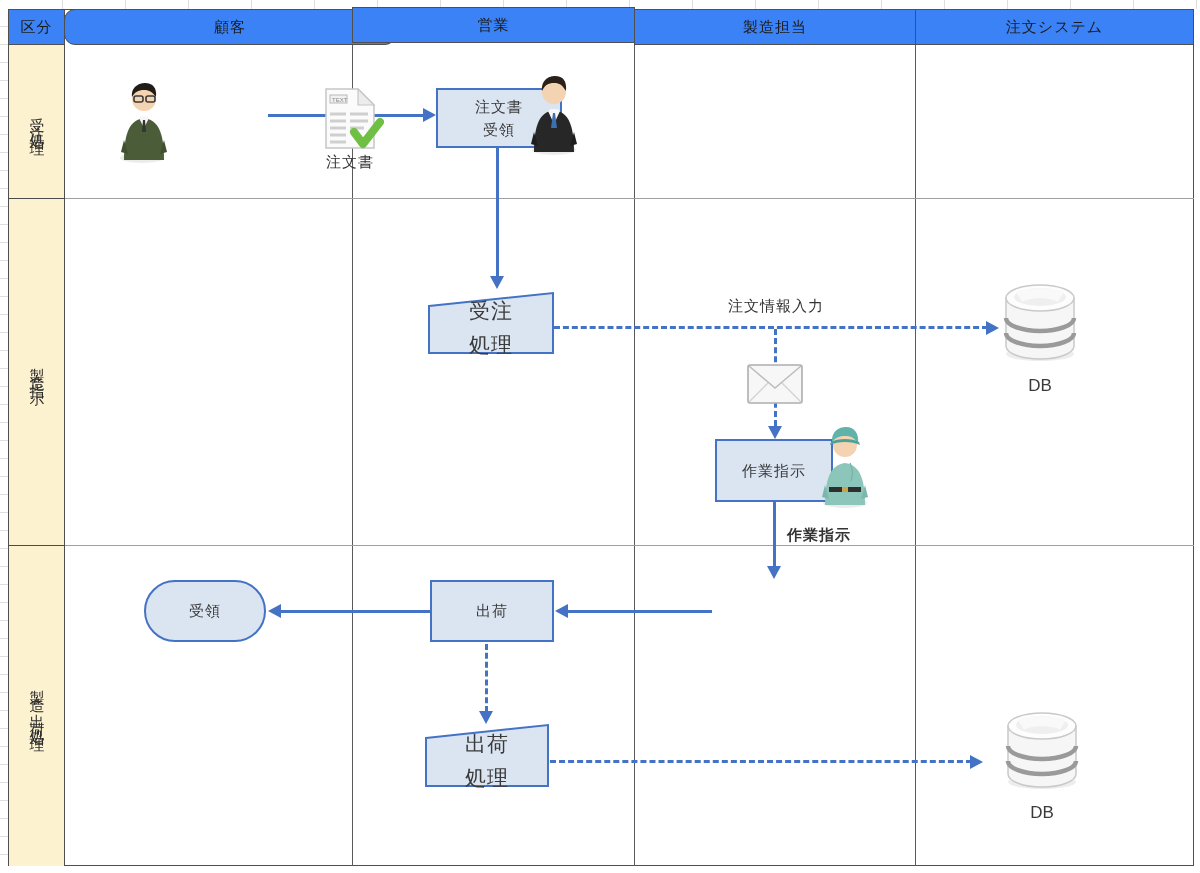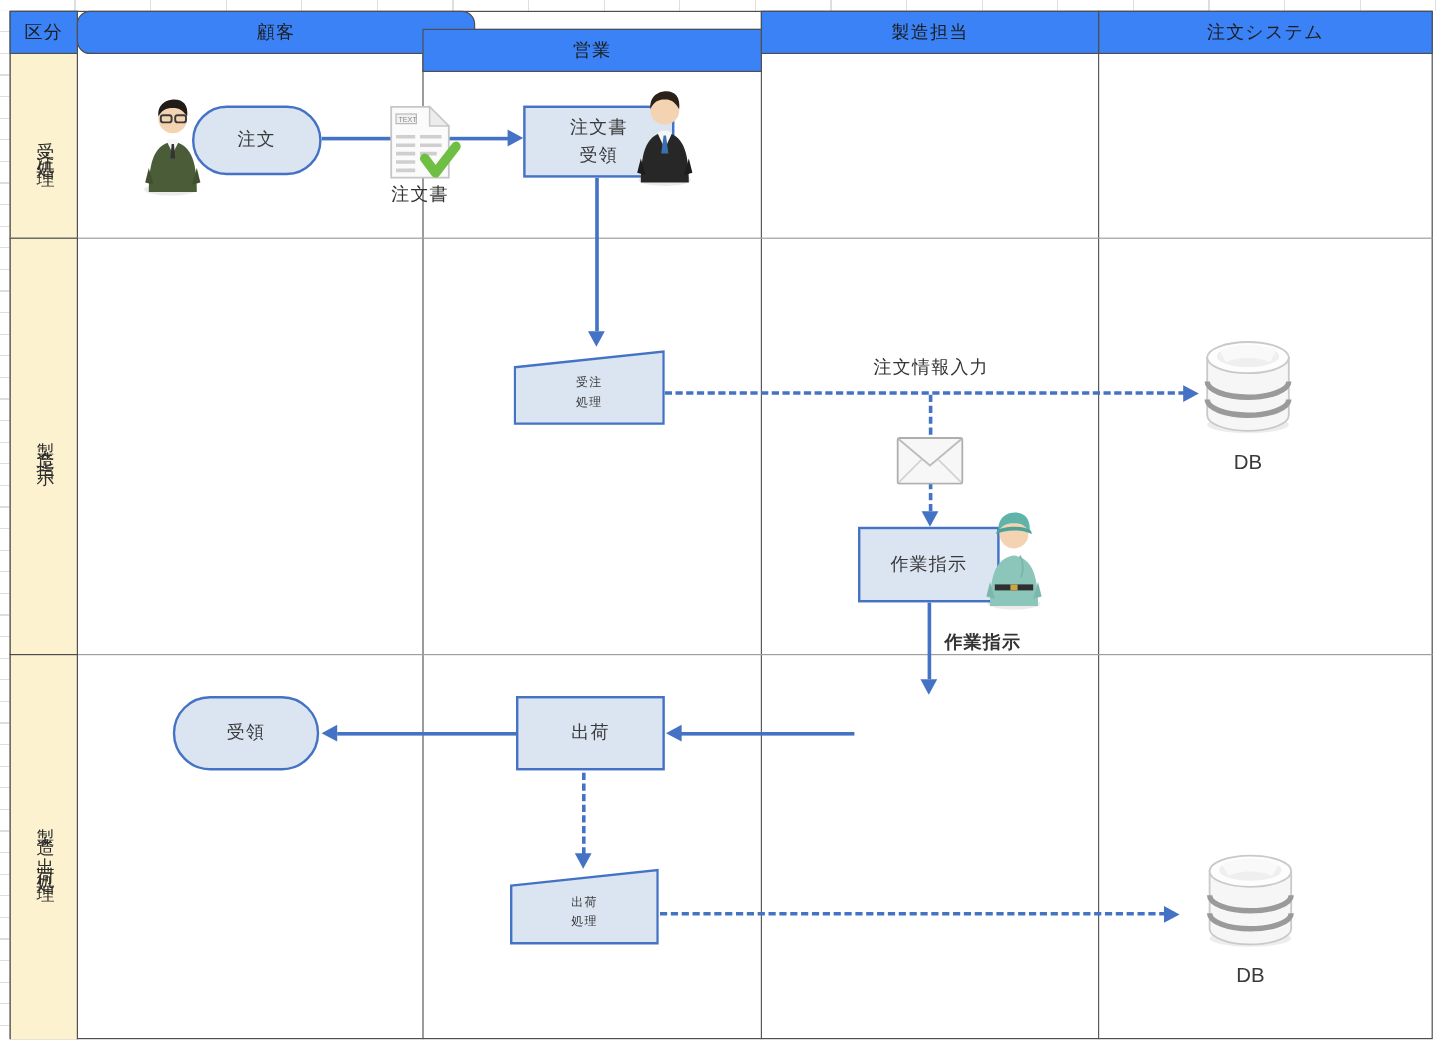--- a/index.html
+++ b/index.html
@@ -27,21 +27,21 @@
   .lanelineDark{position:absolute;height:1px;background:#4c4c4c;z-index:3;}
   
   .shape{position:absolute;box-sizing:border-box;background:#dbe5f2;border:2px solid #4472c4;
     display:flex;flex-direction:column;align-items:center;justify-content:center;
     font-size:15px;color:#3a3a3a;z-index:5;line-height:1.55;letter-spacing:1px;}
   .stadium{border-radius:33px;}
   .trapwrap{position:absolute;z-index:5;}
   .trapwrap svg{display:block;}
   .traptext{position:absolute;left:0;top:10px;width:100%;height:calc(100% - 10px);
     display:flex;flex-direction:column;align-items:center;justify-content:center;
-    font-size:10px;color:#3a3a3a;line-height:1.6;letter-spacing:1px;}
+    font-size:21px;color:#3a3a3a;line-height:1.6;letter-spacing:1px;}
   
   .line-h{position:absolute;height:3px;background:#4472c4;z-index:4;}
   .line-v{position:absolute;width:3px;background:#4472c4;z-index:4;}
   .dash-h{position:absolute;height:0;border-top:3px dashed #4472c4;z-index:4;}
   .dash-v{position:absolute;width:0;border-left:3px dashed #4472c4;z-index:4;}
   .ah{position:absolute;width:0;height:0;z-index:4;}
   .ah-right{border-top:7px solid transparent;border-bottom:7px solid transparent;border-left:13px solid #4472c4;}
   .ah-left{border-top:7px solid transparent;border-bottom:7px solid transparent;border-right:13px solid #4472c4;}
   .ah-down{border-left:7px solid transparent;border-right:7px solid transparent;border-top:13px solid #4472c4;}
   .flabel{position:absolute;font-size:15px;color:#333;z-index:6;white-space:nowrap;letter-spacing:1px;}
@@ -57,21 +57,21 @@
   <div class="strip-left"></div>
 
   <div class="frame"></div>
 
   <div class="hcell" style="left:8px;top:9px;width:57px;height:36px;">
       <span>区分</span>
     </div>
   <div class="hcell" style="left:64px;top:9px;width:332px;height:36px;border-radius:11px;">
       <span>顧客</span>
     </div>
-  <div class="hcell" style="left:352px;top:24px;width:283px;height:36px;">
+  <div class="hcell" style="left:352px;top:7px;width:283px;height:36px;">
       <span>営業</span>
     </div>
   <div class="hcell" style="left:915px;top:9px;width:279px;height:36px;">
       <span>注文システム</span>
     </div>
   <div class="hcell" style="left:634px;top:9px;width:282px;height:36px;">
       <span>製造担当</span>
     </div>
 
   <div class="scell" style="left:8px;top:45px;width:57px;height:153px;">
@@ -117,23 +117,20 @@
 
   <div class="dash-v" style="left:485px;top:644px;height:68px;"></div>
   <div class="ah ah-down" style="left:479px;top:711px;"></div>
 
   <div class="dash-h" style="left:550px;top:760px;width:422px;"></div>
   <div class="ah ah-right" style="left:970px;top:755px;"></div>
 
   <div class="flabel" style="left:728px;top:297px;">注文情報入力</div>
   <div class="flabel" style="left:787px;top:526px;font-weight:bold;">作業指示</div>
 
-  <div class="shape stadium" style="left:160px;top:88px;width:108px;height:58px;">
-    <span>注文</span>
-  </div>
 
   <div class="shape" style="left:436px;top:88px;width:126px;height:60px;">
     <span>注文書</span>
     <span>受領</span>
   </div>
 
   <div class="trapwrap" style="left:428px;top:291px;width:126px;height:64px;">
     <svg width="126" height="64" viewBox="0 0 126 64">
       <polygon points="1,15 125,2 125,62 1,62" fill="#dbe5f2" stroke="#4472c4" stroke-width="2"></polygon>
     </svg>

